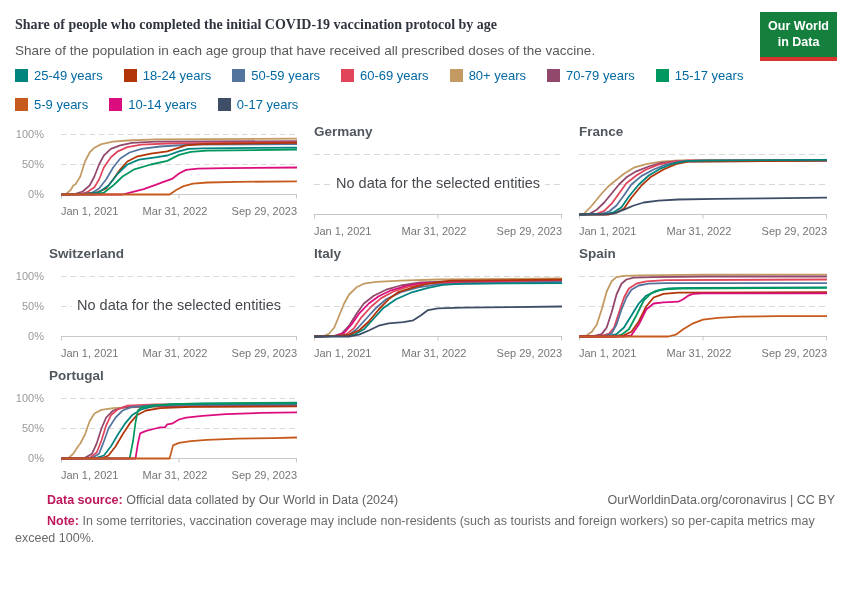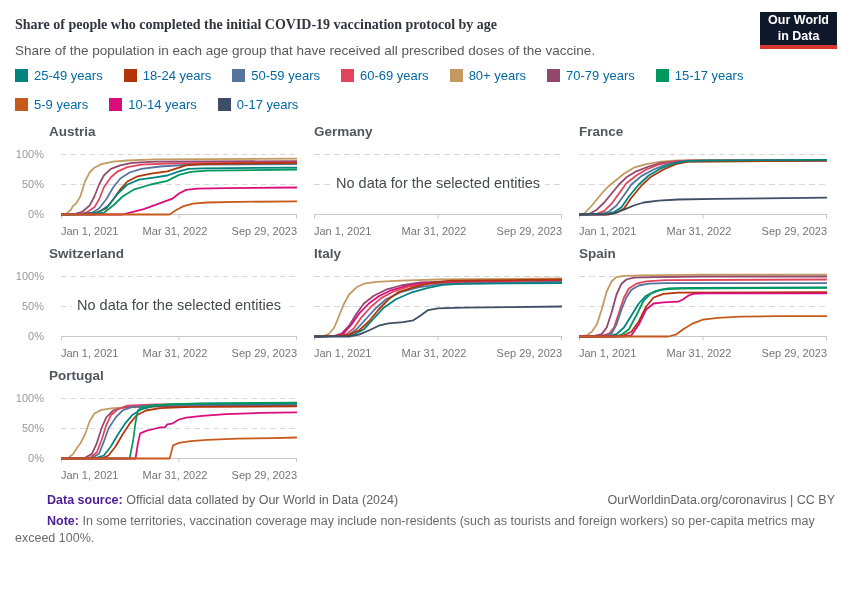--- a/index.html
+++ b/index.html
@@ -9,23 +9,23 @@
     font-family:"Liberation Sans",sans-serif;color:#5a5a5a;
   }
   
   .page-title{
     font-family:"Liberation Serif","DejaVu Serif",serif;
     font-weight:bold;font-size:14px;line-height:1.28;color:#30353F;
     max-width:730px;margin:2px 0 9px 0;
   }
   .subtitle{font-size:13.5px;color:#595959;margin:0 0 10px 0;}
   .logo{
-    position:absolute;top:12px;right:13px;background:#0f172a;
+    position:absolute;top:12px;right:13px;background:#15803d;
     border-bottom:4px solid #D8352E;color:#fff;text-align:center;
-    font-size:12.5px;font-weight:bold;line-height:1.3;padding:0 8px;
+    font-size:12.5px;font-weight:bold;line-height:1.3;padding:6px 8px;
   }
   
   .legend{display:flex;flex-wrap:wrap;align-items:center;row-gap:7px;margin:0 0 12px 0;max-width:770px;}
   .legend-item{display:flex;align-items:center;margin-right:21px;font-size:13px;color:#0369a1;cursor:pointer;}
   .legend-swatch{width:13px;height:13px;margin-right:6px;flex:0 0 auto;}
   .lb{flex-basis:100%;height:0;}
   
   .grid{
     display:grid;grid-template-columns:282px 248px 248px;
     column-gap:17px;row-gap:9px;
@@ -42,21 +42,21 @@
   .axis-line{stroke:#c6c6c6;stroke-width:1;}
   .no-data{
     position:absolute;left:0;right:0;top:31px;text-align:center;
     font-size:14.5px;color:#45494E;display:none;pointer-events:none;
   }
   .no-data span{background:#fff;padding:0 5px;}
   .xlabels{display:flex;justify-content:space-between;font-size:11px;color:#757575;margin-top:3px;}
   
   .footer{margin-top:12px;font-size:12.5px;color:#636363;}
   .footer-row{display:flex;justify-content:space-between;align-items:baseline;}
-  .footer b{color:#4c1d95;padding-left:32px;}
+  .footer b{color:#be185d;padding-left:32px;}
   .footer-note{margin-top:6px;line-height:1.35;color:#6b6b6b;max-width:820px;}
   .footer-link{color:#636363;text-decoration:none;}
 </style>
 </head>
 <body>
 
 <h1 class="page-title">Share of people who completed the initial COVID-19 vaccination protocol by age</h1>
 <div class="logo">
   <div>Our World</div>
   <div>in Data</div>
@@ -102,21 +102,20 @@
       <span>10-14 years</span>
     </div>
     <div class="legend-item">
       <span class="legend-swatch" style="background: rgb(62, 78, 102);"></span>
       <span>0-17 years</span>
     </div>
   </div>
 
 <div class="grid">
     <div class="panel with-y">
-    <div class="panel-title">Austria</div>
     <div class="panel-body">
       <div class="ygutter">
           <div class="ylab" style="top: 3.5px;">100%</div>
           <div class="ylab" style="top: 33.5px;">50%</div>
           <div class="ylab" style="top: 63.5px;">0%</div>
         </div>
       <div class="plot">
         <svg viewBox="0 0 248 78" preserveAspectRatio="none">
             <line x1="0" x2="248" y1="10.5" y2="10.5" class="grid-line"></line>
             <line x1="0" x2="248" y1="40.5" y2="40.5" class="grid-line"></line>

